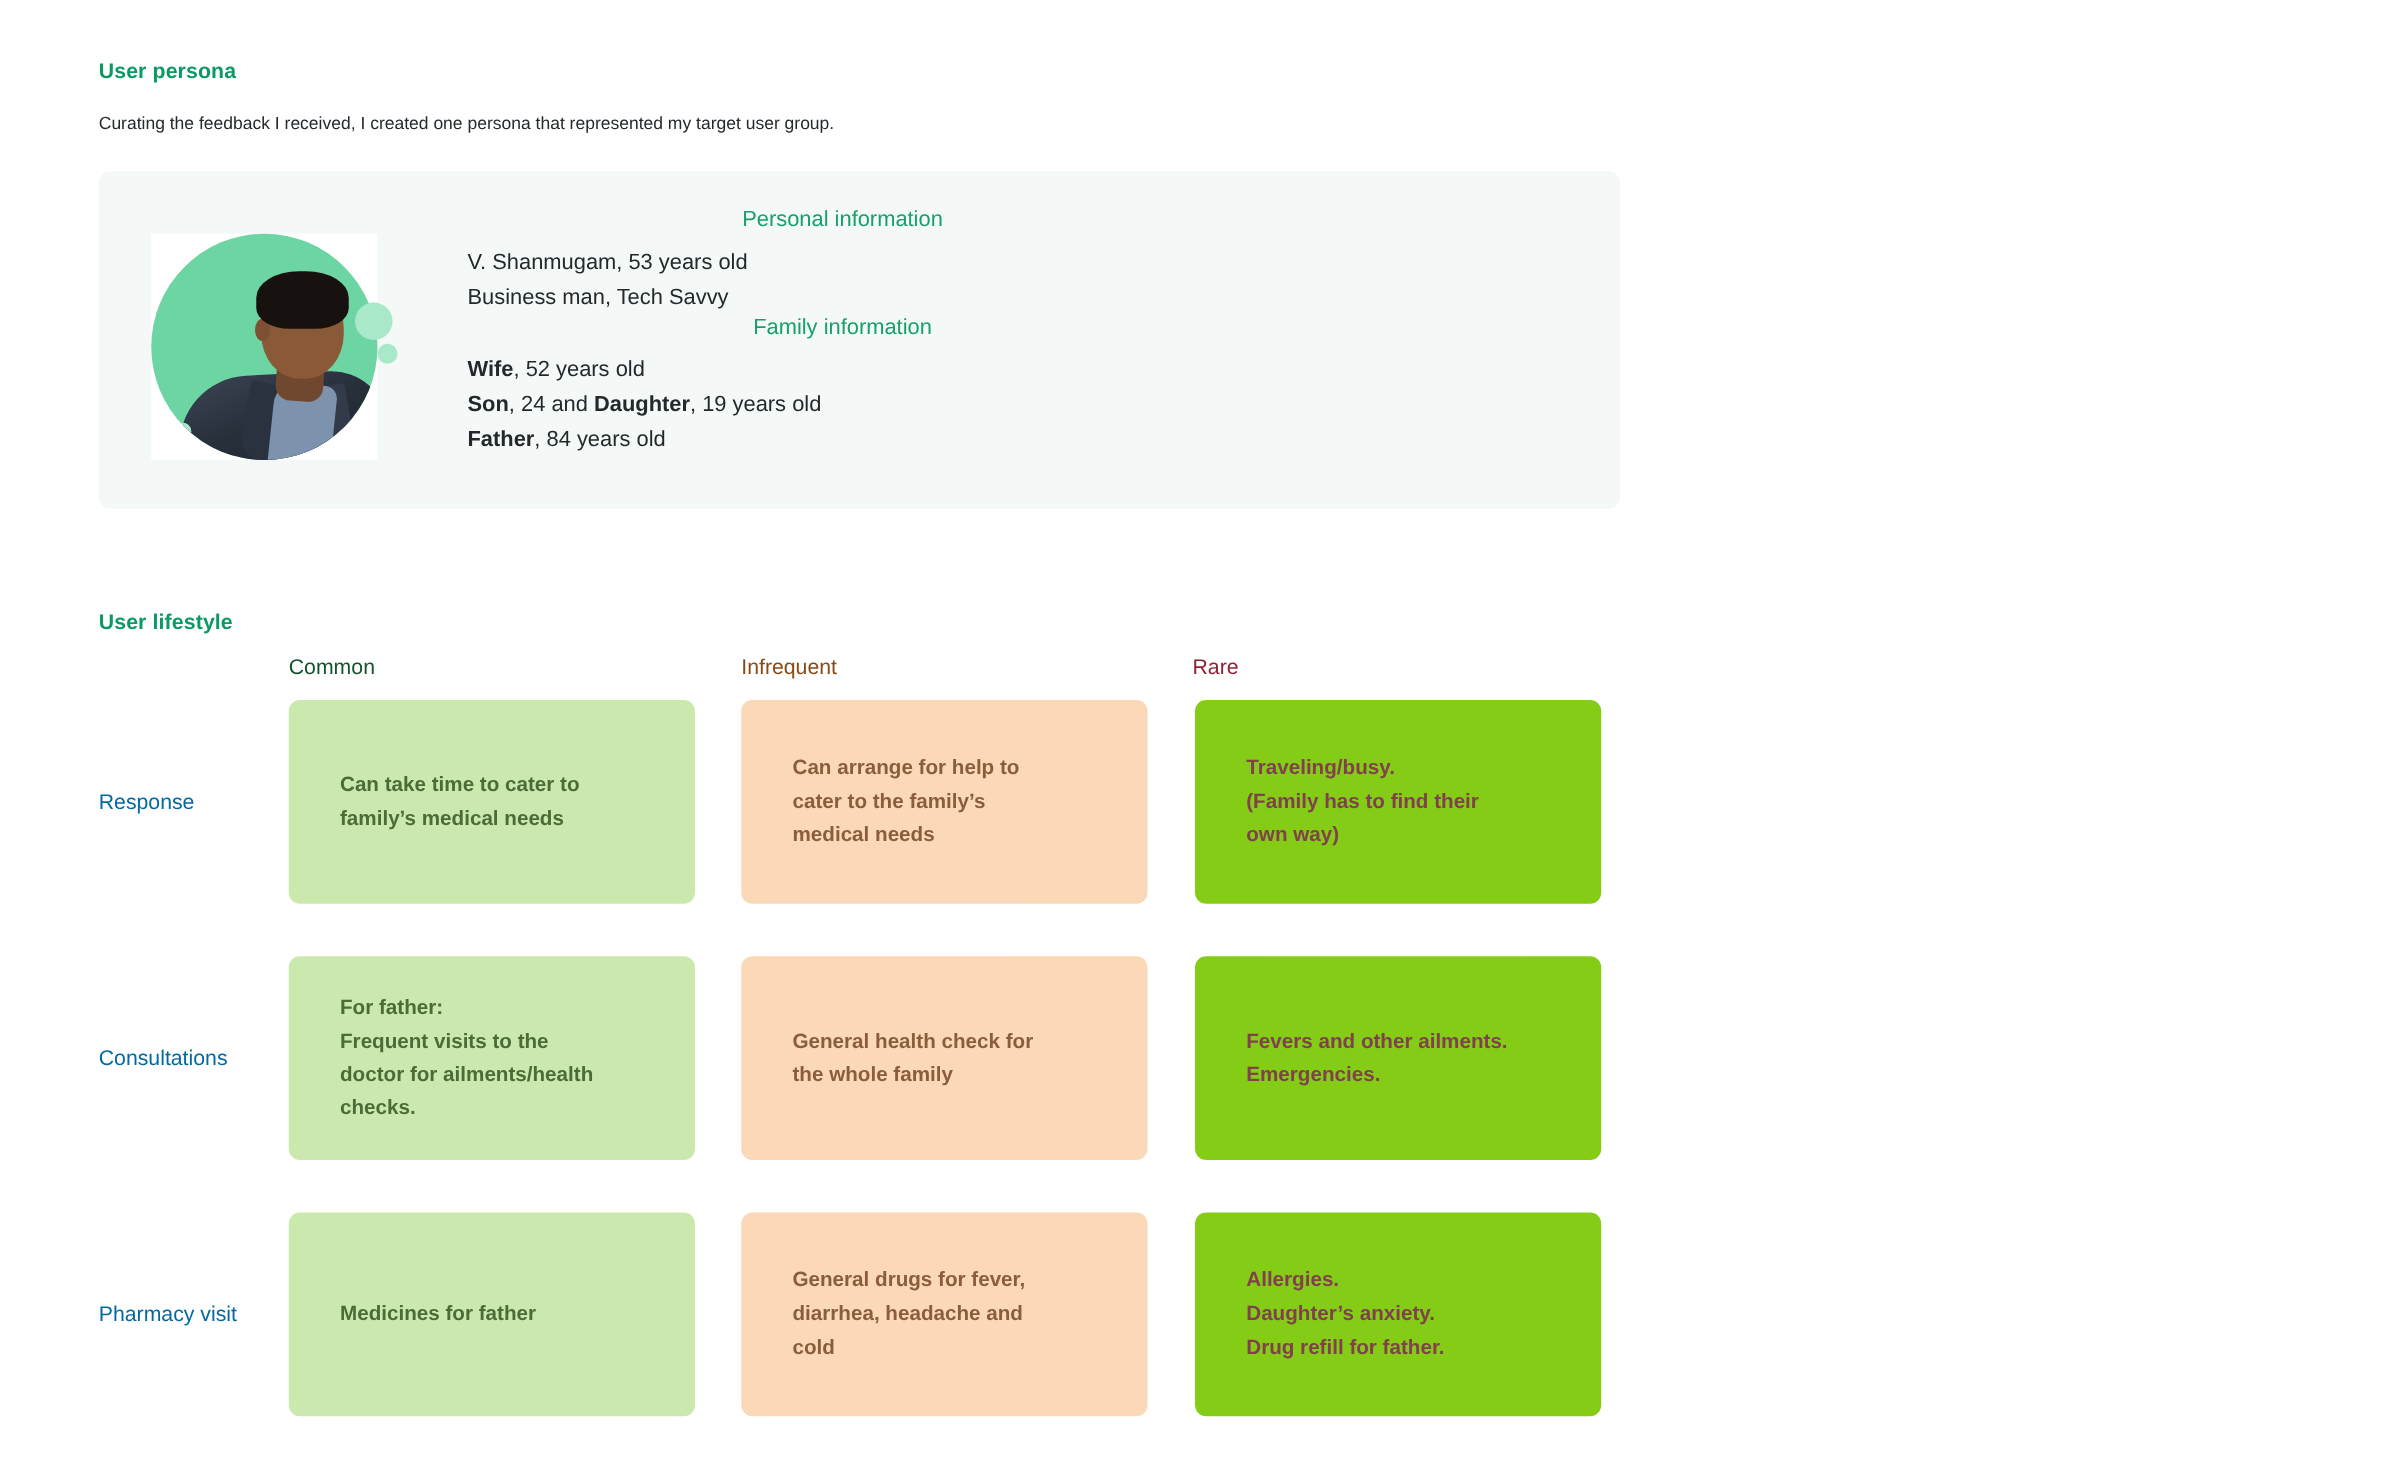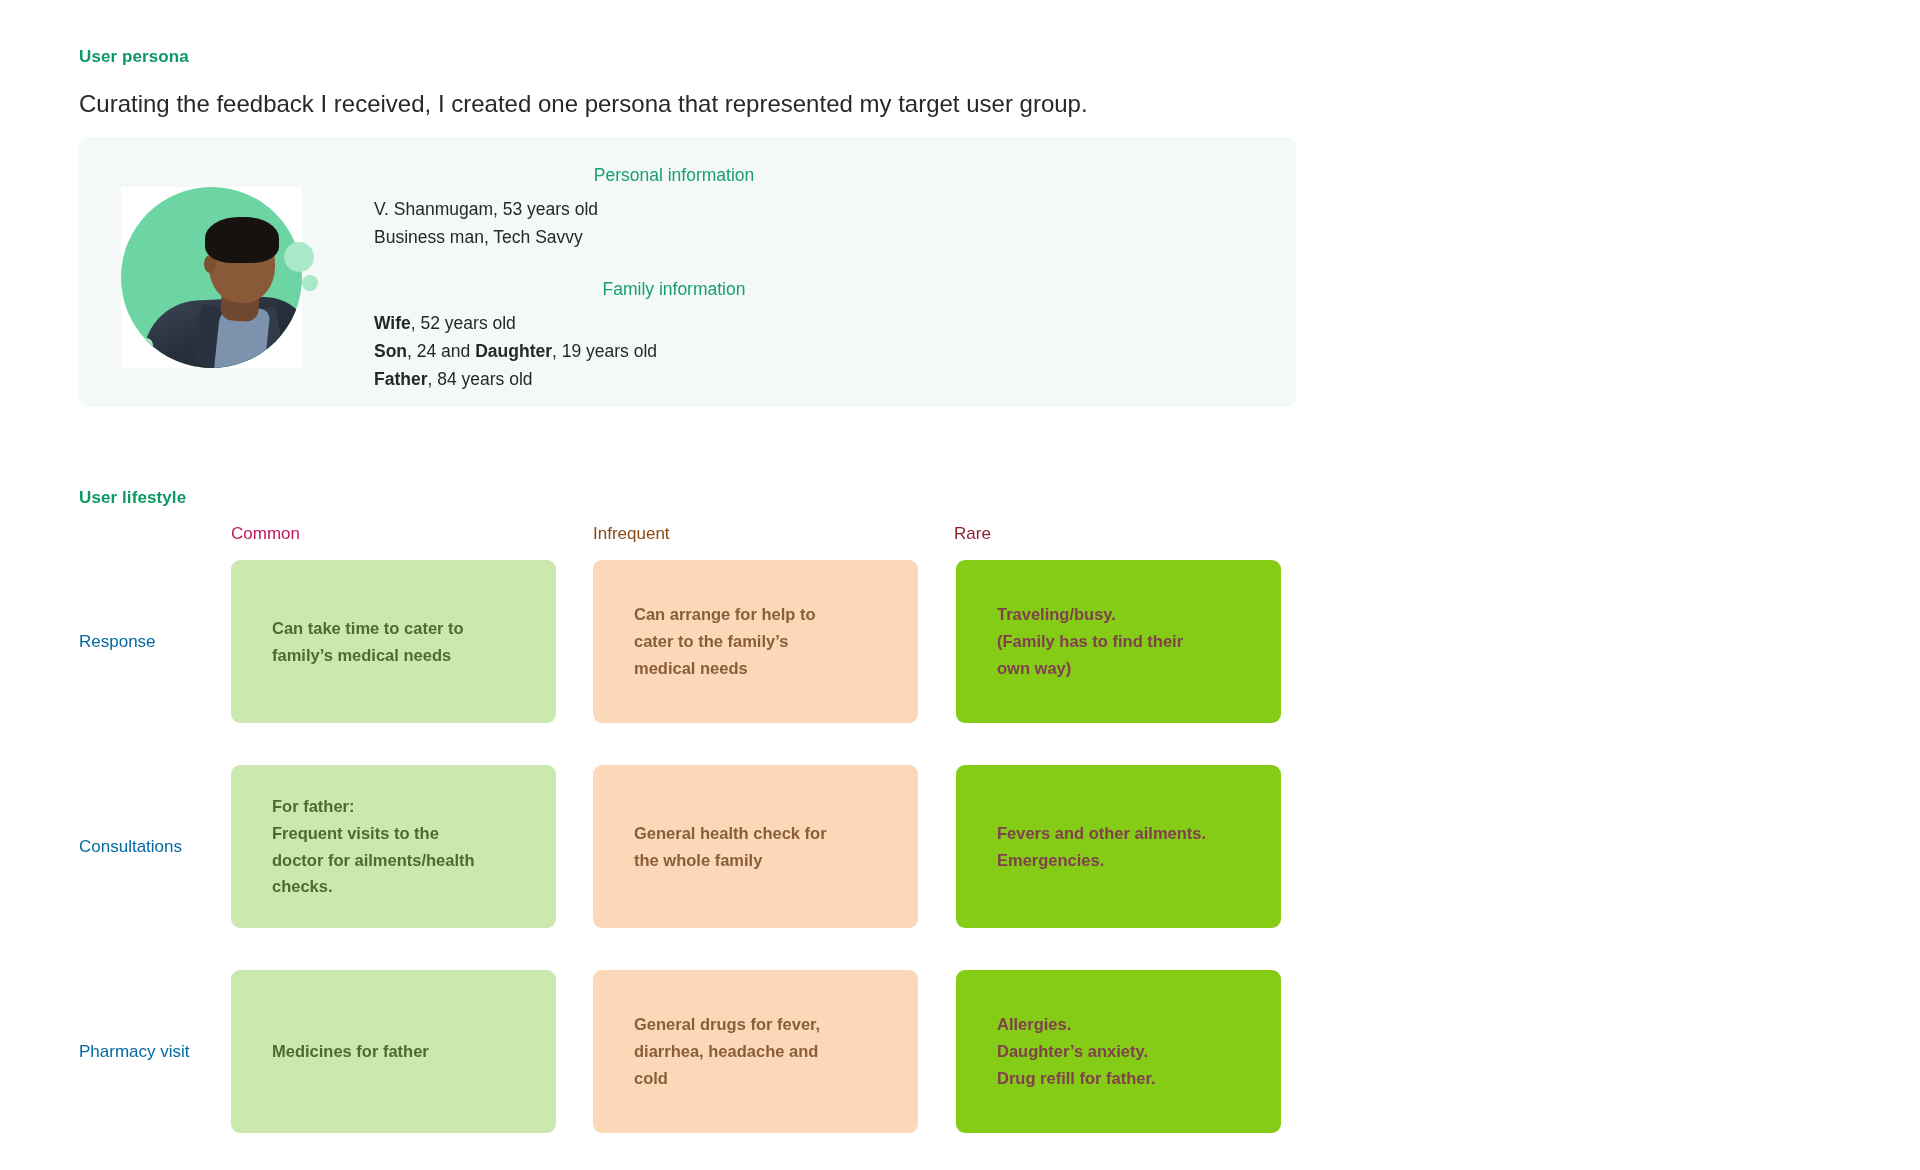--- a/index.html
+++ b/index.html
@@ -33,21 +33,21 @@
     letter-spacing: 0.1px;
     white-space: nowrap;
   }
   #user-persona-heading { left: 79px; top: 47px; }
   #user-lifestyle-heading { left: 79px; top: 488px; }
 
   .section-intro {
     position: absolute;
     left: 79px;
     top: 90px;
-    font-size: 24px;
+    font-size: 14px;
     color: #25292c;
     white-space: nowrap;
   }
 
   
   .persona-panel {
     position: absolute;
     left: 79px;
     top: 137px;
     width: 1217px;
@@ -174,21 +174,21 @@
     top: 28px;
     width: 600px;
   }
   .info-title {
     font-size: 17.5px;
     color: #17a06a;
     margin: 0 0 10px 0;
     font-weight: 400;
     text-align: center;
   }
-  .info-title.second { margin-top: 28px; }
+  .info-title.second { }
   .info-line {
     font-size: 17.5px;
     color: #24282b;
     line-height: 1.58;
     white-space: nowrap;
   }
   .info-line b { font-weight: 700; }
 
   
   .matrix {
@@ -200,21 +200,21 @@
   .col-headers {
     position: relative;
     height: 36px;
   }
   .col-header {
     position: absolute;
     top: 0;
     font-size: 17px;
     white-space: nowrap;
   }
-  .col-header.c0 { left: 152px; color: #be185d; }
+  .col-header.c0 { left: 152px; color: #14532d; }
   .col-header.c1 { left: 514px; color: #8a4a16; }
   .col-header.c2 { left: 875px; color: #8e2235; }
 
   .matrix-row {
     position: relative;
     height: 163px;
     margin-bottom: 42px;
   }
   .row-label {
     position: absolute;

